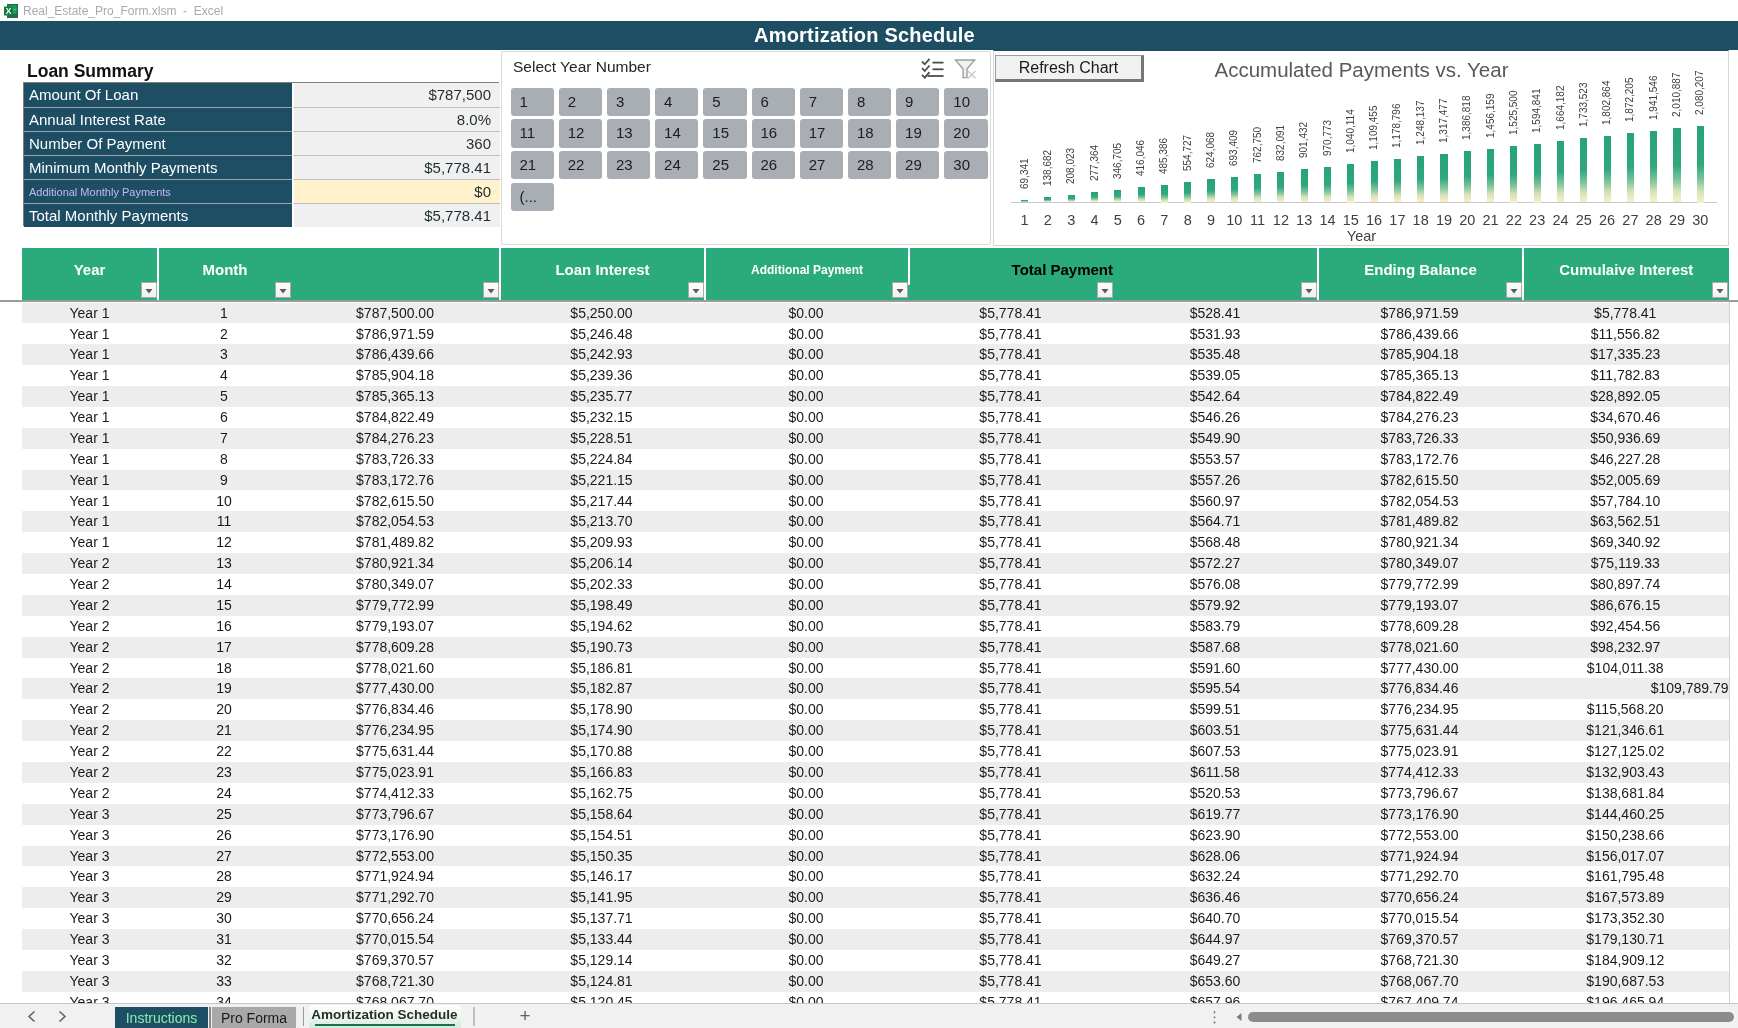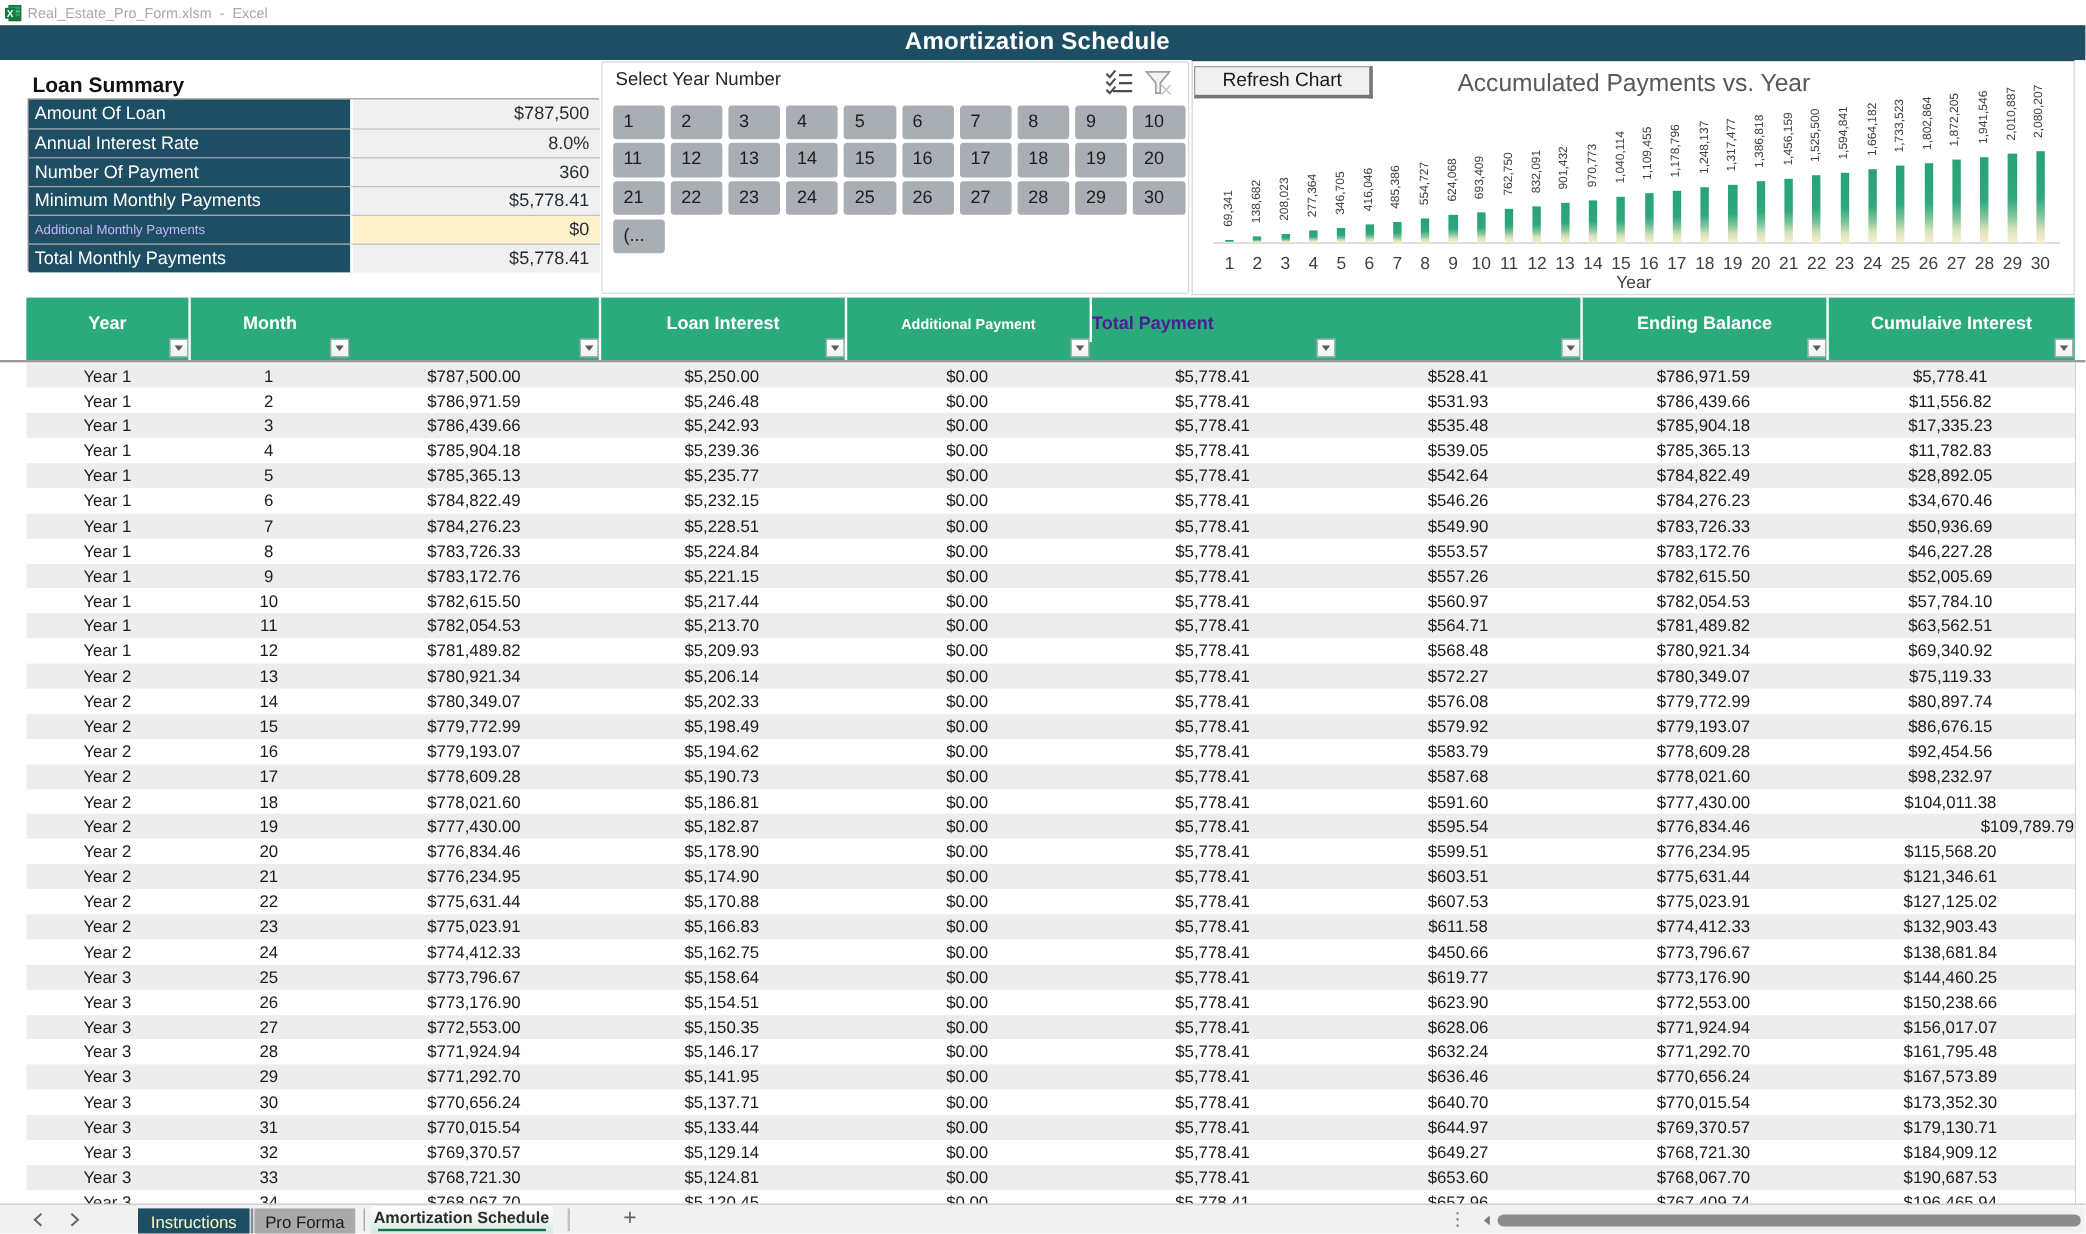--- a/index.html
+++ b/index.html
@@ -259,21 +259,21 @@
         <path d="M3.5 5 L10.5 5 L7 9.5 Z" fill="#5a5a5a"></path>
       </svg></div>
 <div class="abs" style="left:477.0px;top:0;width:205.0px;height:52px;border-left:2px solid #fff;color:#fff;font-weight:bold;font-size:15px;text-align:center;line-height:44px">Loan Interest</div>
 <div class="abs" style="left:665.5px;top:33.5px;width:16px;height:16px;background:linear-gradient(180deg,#ffffff,#eff0f4);border:1px solid #aaa"><svg width="14" height="13" viewBox="0 0 14 13">
         <path d="M3.5 5 L10.5 5 L7 9.5 Z" fill="#5a5a5a"></path>
       </svg></div>
 <div class="abs" style="left:682.0px;top:0;width:204.0px;height:52px;border-left:2px solid #fff;color:#fff;font-weight:bold;font-size:12px;text-align:center;line-height:44px">Additional Payment</div>
 <div class="abs" style="left:869.5px;top:33.5px;width:16px;height:16px;background:linear-gradient(180deg,#ffffff,#eff0f4);border:1px solid #aaa"><svg width="14" height="13" viewBox="0 0 14 13">
         <path d="M3.5 5 L10.5 5 L7 9.5 Z" fill="#5a5a5a"></path>
       </svg></div>
-<div class="abs" style="left:886.0px;top:0;width:205.0px;height:37px;border-left:2px solid #fff;color:#4c1d95;font-weight:bold;font-size:15px;text-align:left;line-height:44px">Total Payment</div>
+<div class="abs" style="left:886.0px;top:0;width:205.0px;height:37px;border-left:2px solid #fff;color:#000000;font-weight:bold;font-size:15px;text-align:right;line-height:44px">Total Payment</div>
 <div class="abs" style="left:1074.5px;top:33.5px;width:16px;height:16px;background:linear-gradient(180deg,#ffffff,#eff0f4);border:1px solid #aaa"><svg width="14" height="13" viewBox="0 0 14 13">
         <path d="M3.5 5 L10.5 5 L7 9.5 Z" fill="#5a5a5a"></path>
       </svg></div>
 <div class="abs" style="left:1278.5px;top:33.5px;width:16px;height:16px;background:linear-gradient(180deg,#ffffff,#eff0f4);border:1px solid #aaa"><svg width="14" height="13" viewBox="0 0 14 13">
         <path d="M3.5 5 L10.5 5 L7 9.5 Z" fill="#5a5a5a"></path>
       </svg></div>
 <div class="abs" style="left:1295.0px;top:0;width:205.0px;height:52px;border-left:2px solid #fff;color:#fff;font-weight:bold;font-size:15px;text-align:center;line-height:44px">Ending Balance</div>
 <div class="abs" style="left:1483.5px;top:33.5px;width:16px;height:16px;background:linear-gradient(180deg,#ffffff,#eff0f4);border:1px solid #aaa"><svg width="14" height="13" viewBox="0 0 14 13">
         <path d="M3.5 5 L10.5 5 L7 9.5 Z" fill="#5a5a5a"></path>
       </svg></div>
@@ -537,21 +537,21 @@
     <div style="width:205.0px;text-align:center;overflow:hidden">$774,412.33</div>
     <div style="width:206.5px;text-align:center;overflow:hidden">$132,903.43</div>
   </div>
 <div class="abs" style="left:22px;top:782.8px;width:1706.5px;height:20.88px;background:#ffffff;display:flex;font-size:14px;color:#1a1a1a;line-height:20.88px">
     <div style="width:135.0px;text-align:center;overflow:hidden">Year 2</div>
     <div style="width:134.0px;text-align:center;overflow:hidden">24</div>
     <div style="width:208.0px;text-align:center;overflow:hidden">$774,412.33</div>
     <div style="width:205.0px;text-align:center;overflow:hidden">$5,162.75</div>
     <div style="width:204.0px;text-align:center;overflow:hidden">$0.00</div>
     <div style="width:205.0px;text-align:center;overflow:hidden">$5,778.41</div>
-    <div style="width:204.0px;text-align:center;overflow:hidden">$450.66</div>
+    <div style="width:204.0px;text-align:center;overflow:hidden">$520.53</div>
     <div style="width:205.0px;text-align:center;overflow:hidden">$773,796.67</div>
     <div style="width:206.5px;text-align:center;overflow:hidden">$138,681.84</div>
   </div>
 <div class="abs" style="left:22px;top:803.7px;width:1706.5px;height:20.88px;background:#ededed;display:flex;font-size:14px;color:#1a1a1a;line-height:20.88px">
     <div style="width:135.0px;text-align:center;overflow:hidden">Year 3</div>
     <div style="width:134.0px;text-align:center;overflow:hidden">25</div>
     <div style="width:208.0px;text-align:center;overflow:hidden">$773,796.67</div>
     <div style="width:205.0px;text-align:center;overflow:hidden">$5,158.64</div>
     <div style="width:204.0px;text-align:center;overflow:hidden">$0.00</div>
     <div style="width:205.0px;text-align:center;overflow:hidden">$5,778.41</div>
@@ -659,21 +659,21 @@
     <div style="width:206.5px;text-align:center;overflow:hidden">$196,465.94</div>
   </div>
 
 <div class="abs" style="left:0;top:1003px;width:1738px;height:25px;background:#f1f1f1;border-top:1px solid #c6c6c6">
  <svg class="abs" style="left:26px;top:6px" width="12" height="13" viewBox="0 0 12 13">
       <path d="M8.5 1.5 L3 6.5 L8.5 11.5" fill="none" stroke="#5f6368" stroke-width="1.6"></path>
     </svg>
  <svg class="abs" style="left:56px;top:6px" width="12" height="13" viewBox="0 0 12 13">
       <path d="M3.5 1.5 L9 6.5 L3.5 11.5" fill="none" stroke="#5f6368" stroke-width="1.6"></path>
     </svg>
- <div class="abs" style="left:115px;top:3px;width:93px;height:22px;background:#1e4e63;color:#fef9c3;font-size:14px;text-align:center;line-height:22px">Instructions</div>
+ <div class="abs" style="left:115px;top:3px;width:93px;height:22px;background:#1e4e63;color:#86efac;font-size:14px;text-align:center;line-height:22px">Instructions</div>
  <div class="abs" style="left:209px;top:3px;width:1.5px;height:22px;background:#8a8a8a"></div>
  <div class="abs" style="left:212px;top:3px;width:84px;height:22px;background:#a9a9a9;color:#1a1a1a;font-size:14px;text-align:center;line-height:22px">Pro&nbsp;Forma</div>
  <div class="abs" style="left:302.5px;top:3px;width:1.5px;height:19px;background:#9a9a9a"></div>
  <div class="abs" style="left:308.5px;top:0.5px;width:152px;height:24px;background:linear-gradient(180deg,#fdfefd 0%,#eef8f2 45%,#cfe9da 100%);border-radius:2px 2px 0 0;color:#2b2b2b;font-size:13.5px;font-weight:bold;text-align:center;line-height:20px;white-space:nowrap">Amortization Schedule<div class="abs" style="left:6px;right:6px;top:19px;height:2.8px;background:#17714a"></div></div>
  <div class="abs" style="left:473px;top:3px;width:1.5px;height:19px;background:#c0c0c0"></div>
  <div class="abs" style="left:510px;top:0px;width:30px;height:25px;color:#5f6368;font-size:19px;text-align:center;line-height:24px">+</div>
  <div class="abs" style="left:1207px;top:4px;color:#737373;font-size:15px;line-height:17px">⋮</div>
  <svg class="abs" style="left:1234px;top:8px" width="10" height="10" viewBox="0 0 10 10">
       <path d="M7.5 1 L2.5 5 L7.5 9 Z" fill="#7a7a7a"></path>
     </svg>

